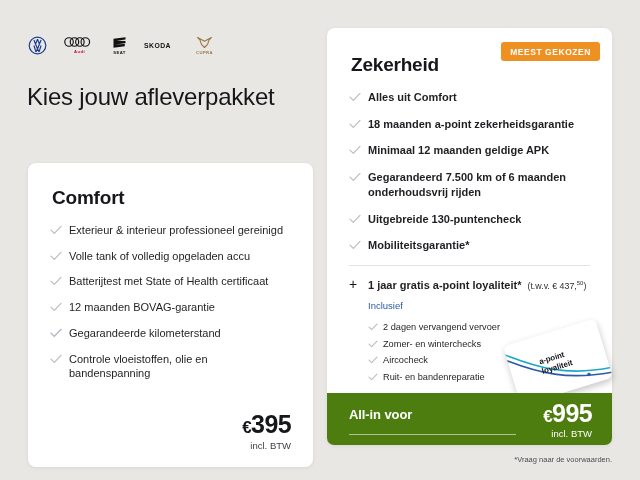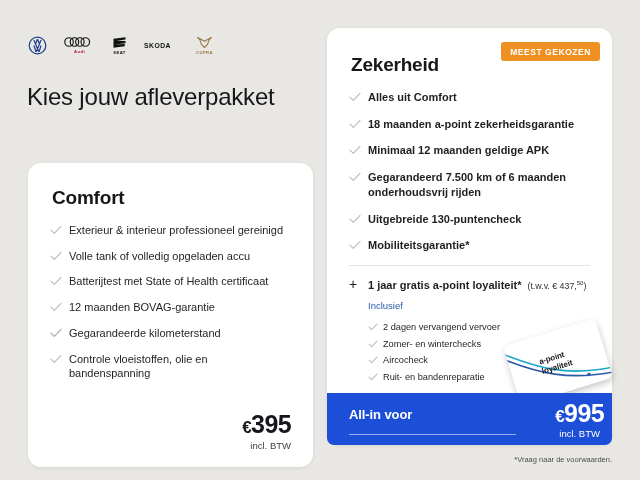--- a/index.html
+++ b/index.html
@@ -25,21 +25,21 @@
 
   
   .headline {
     position: absolute; left: 27px; top: 82px;
     font-size: 24px; line-height: 1.22; font-weight: 400;
     color: #16171a; letter-spacing: -0.2px; max-width: 270px;
   }
 
   
   .card {
-    position: absolute; background: #ffffff; border-radius: 13px;
+    position: absolute; background: #ffffff; border-radius: 8px;
     box-shadow: 0 1px 4px rgba(0,0,0,0.07);
   }
   .card-left  { left: 28px; top: 163px; width: 285px; height: 304px; }
   .card-right { left: 327px; top: 28px; width: 285px; height: 417px; overflow: visible; }
 
   .card-title {
     font-size: 19px; font-weight: 700; color: #16171a;
     letter-spacing: -0.2px;
   }
   .card-left .card-title { margin: 24px 0 0 24px; }
@@ -113,29 +113,29 @@
   .loycard .swoosh { position: absolute; inset: 0; }
   .loycard .lc-text {
     position: absolute; left: 30px; top: 21px;
     font-size: 8px; font-weight: 700; color: #14171c; line-height: 1.25;
     letter-spacing: -0.1px;
   }
 
   
   .blue-footer {
     position: absolute; left: 0; right: 0; bottom: 0; height: 52px;
-    background: #1d4ed8; border-radius: 0 0 7px 7px;
+    background: #4d7c0f; border-radius: 0 0 7px 7px;
     color: #ffffff;
   }
   .bf-label {
     position: absolute; left: 22px; top: 14px;
     font-size: 13px; font-weight: 700; letter-spacing: -0.1px;
   }
   .bf-price {
-    position: absolute; right: 8px; top: 8px; text-align: center;
+    position: absolute; right: 20px; top: 8px; text-align: right;
   }
   .bf-price .amount {
     font-size: 25px; font-weight: 700; letter-spacing: -0.6px; line-height: 1;
   }
   .bf-price .amount .cur { font-size: 17px; }
   .bf-price .sub { font-size: 9.5px; margin-top: 2px; }
   .bf-rule {
     position: absolute; left: 22px; right: 96px; bottom: 10px;
     height: 1px; background: rgba(255,255,255,0.55);
   }

